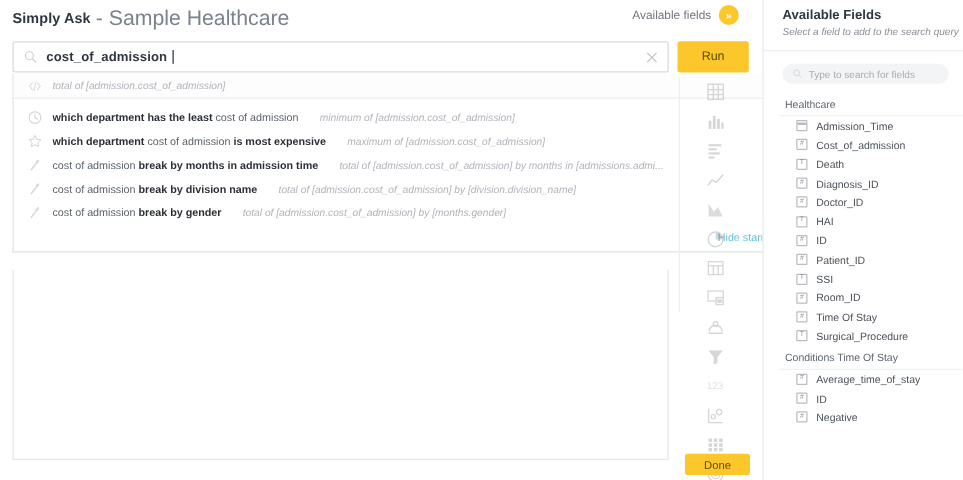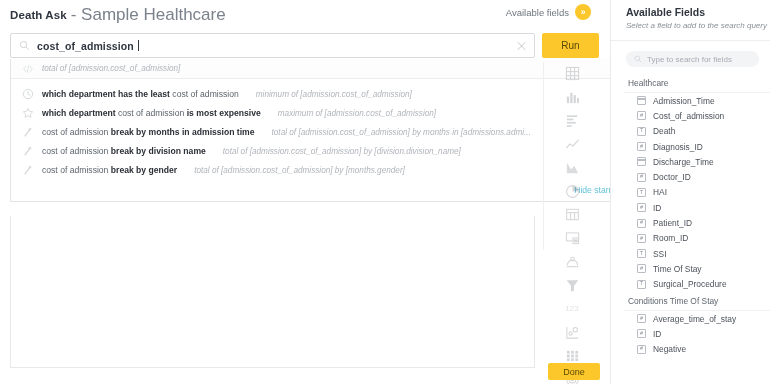--- a/index.html
+++ b/index.html
@@ -104,21 +104,21 @@
   .cal::before { content:""; position:absolute; left:0; right:0; top:1px; height:1.6px; background:#b9bdc3; }
 </style>
 </head>
 <body>
 
 <div class="app">
 
   <div class="main-pane">
 
     <div class="titlebar">
-      <span class="app-title">Death Ask</span>
+      <span class="app-title">Simply Ask</span>
       <span class="app-sub">- Sample Healthcare</span>
     </div>
 
     <div class="avail-fields-toggle">
       <span class="avail-fields-label">Available fields</span>
       <span class="chev-circle">»</span>
     </div>
 
     <div class="search-row">
       <div class="search-box">
@@ -356,49 +356,45 @@
       </div>
       <div class="sb-item">
         <span class="ftype">T</span>
         <span class="fname">Death</span>
       </div>
       <div class="sb-item">
         <span class="ftype">#</span>
         <span class="fname">Diagnosis_ID</span>
       </div>
       <div class="sb-item">
-        <span class="ftype cal"></span>
-        <span class="fname">Discharge_Time</span>
-      </div>
-      <div class="sb-item">
         <span class="ftype">#</span>
         <span class="fname">Doctor_ID</span>
       </div>
       <div class="sb-item">
         <span class="ftype">T</span>
         <span class="fname">HAI</span>
       </div>
       <div class="sb-item">
         <span class="ftype">#</span>
         <span class="fname">ID</span>
       </div>
       <div class="sb-item">
         <span class="ftype">#</span>
         <span class="fname">Patient_ID</span>
       </div>
       <div class="sb-item">
-        <span class="ftype">#</span>
-        <span class="fname">Room_ID</span>
-      </div>
-      <div class="sb-item">
         <span class="ftype">T</span>
         <span class="fname">SSI</span>
       </div>
       <div class="sb-item">
         <span class="ftype">#</span>
+        <span class="fname">Room_ID</span>
+      </div>
+      <div class="sb-item">
+        <span class="ftype">#</span>
         <span class="fname">Time Of Stay</span>
       </div>
       <div class="sb-item">
         <span class="ftype">T</span>
         <span class="fname">Surgical_Procedure</span>
       </div>
 
       <div class="sb-group">Conditions Time Of Stay</div>
       <div class="sb-group-line"></div>
 

